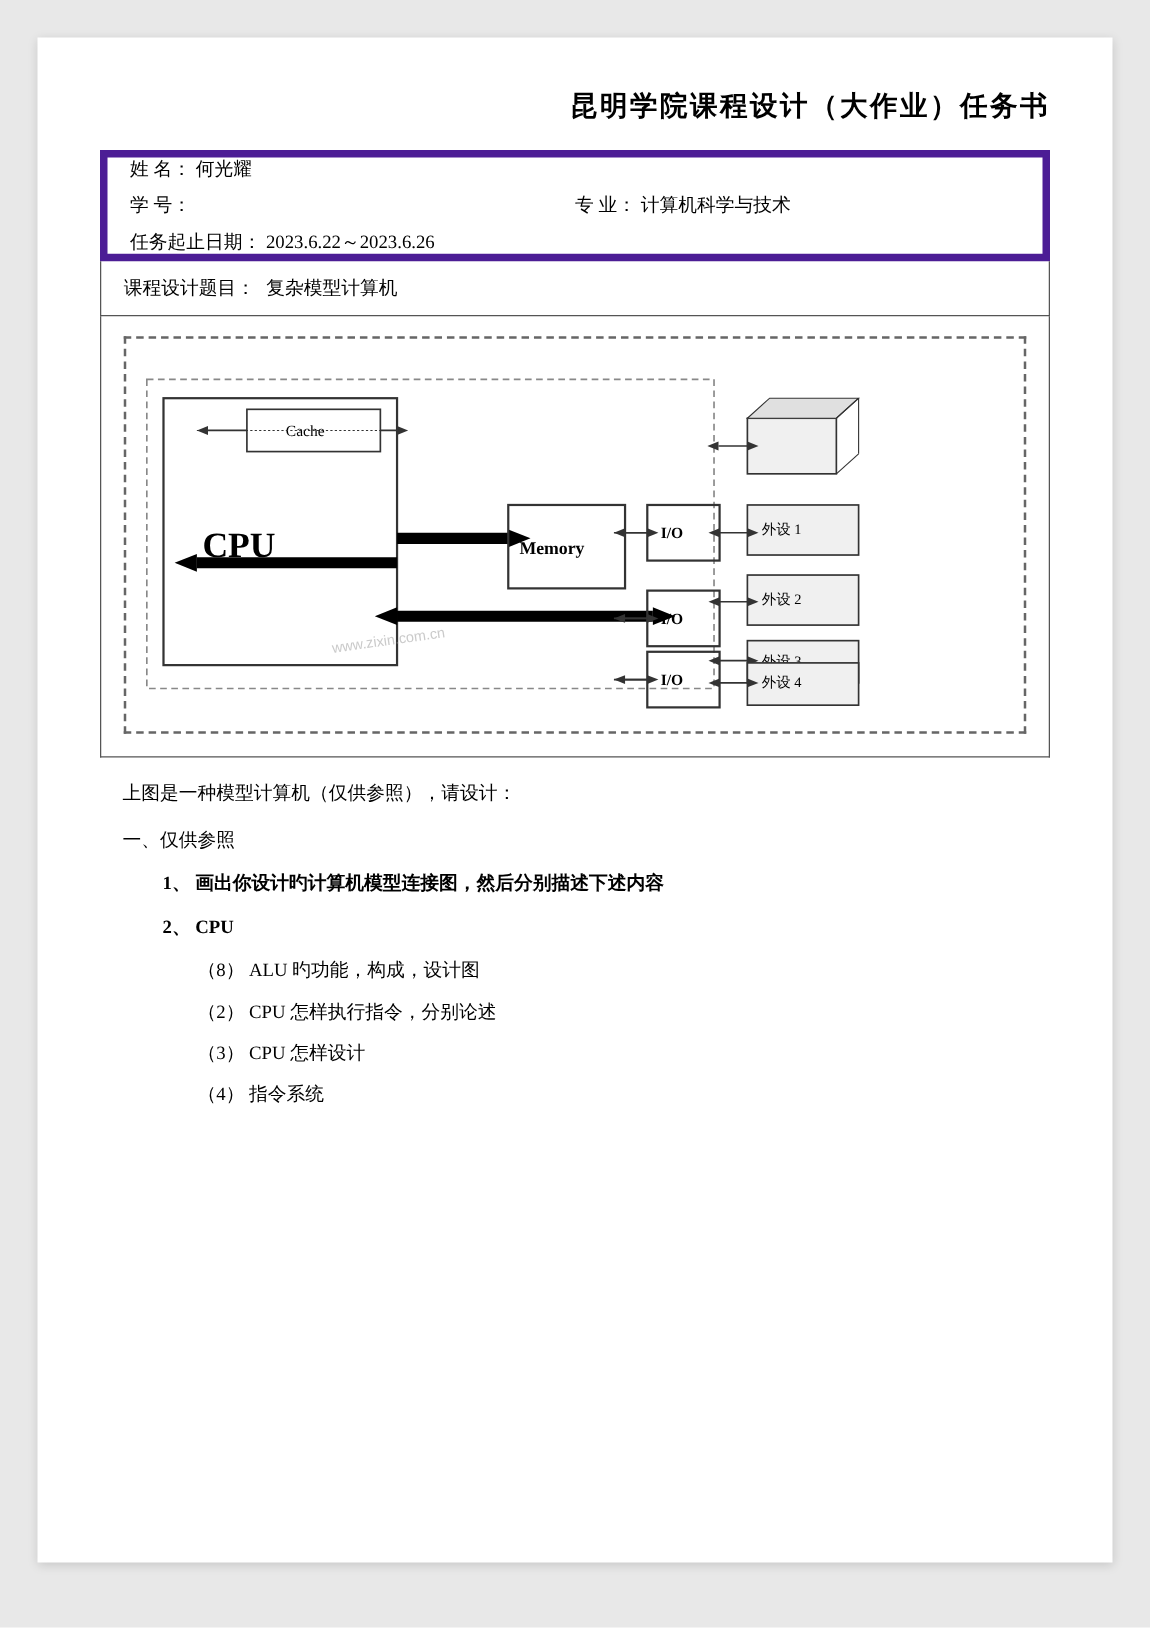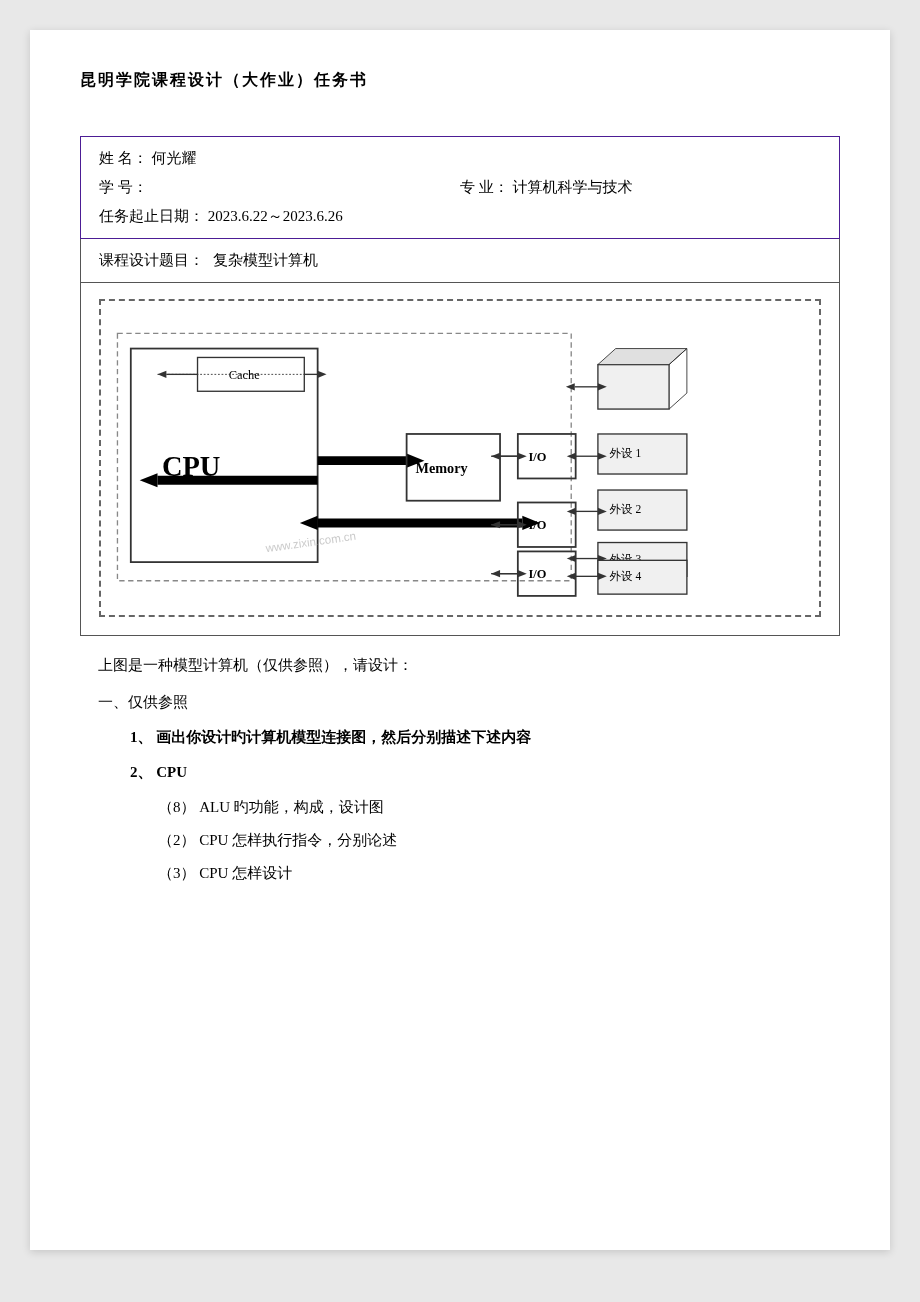--- a/index.html
+++ b/index.html
@@ -11,29 +11,29 @@
       padding: 30px 0;
     }
     .page {
       background: #fff;
       width: 860px;
       min-height: 1220px;
       padding: 40px 50px;
       box-shadow: 0 2px 8px rgba(0,0,0,0.15);
     }
     .page-title {
-      text-align: left;
-      font-size: 16px;
+      text-align: right;
+      font-size: 22px;
       font-weight: bold;
-      margin-bottom: 45px;
+      margin-bottom: 20px;
       letter-spacing: 2px;
     }
     .info-box {
-      border: 1px solid #4c1d95;
-      padding: 12px 18px;
+      border: 6px solid #4c1d95;
+      padding: 0 18px;
       margin-bottom: 0;
     }
     .info-row {
       display: flex;
       margin-bottom: 10px;
       font-size: 15px;
     }
     .info-row:last-child { margin-bottom: 0; }
     .info-item {
       flex: 1;
@@ -242,14 +242,17 @@
 
     <div class="sub-item">
       <span>（8）   ALU 旳功能，构成，设计图</span>
     </div>
     <div class="sub-item">
       <span>（2）   CPU 怎样执行指令，分别论述</span>
     </div>
     <div class="sub-item">
       <span>（3）   CPU 怎样设计</span>
     </div>
+    <div class="sub-item">
+      <span>（4）   指令系统</span>
+    </div>
   </div>
 </div>
 
 </body></html>

